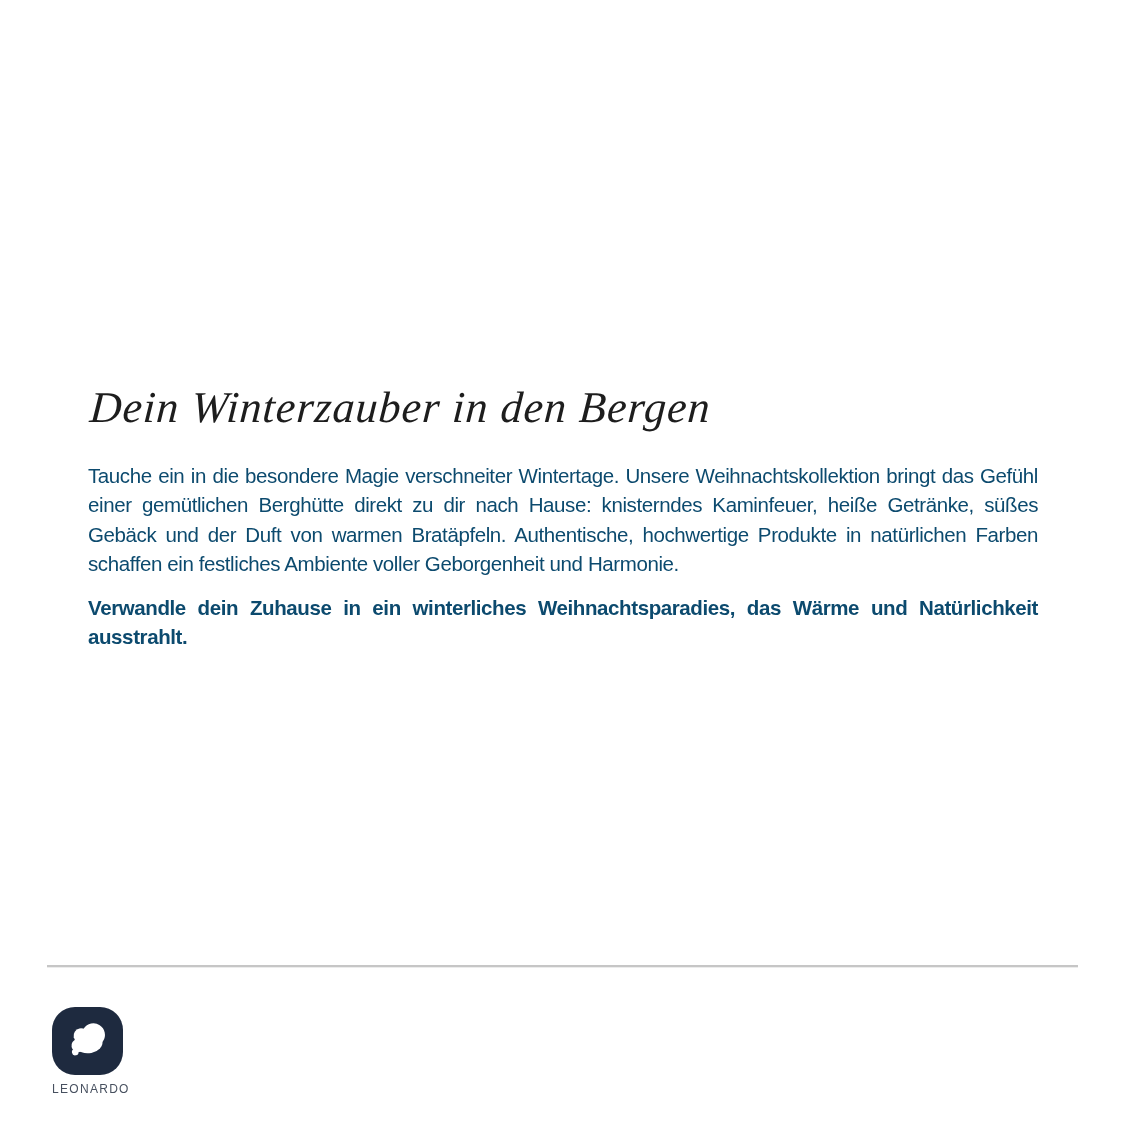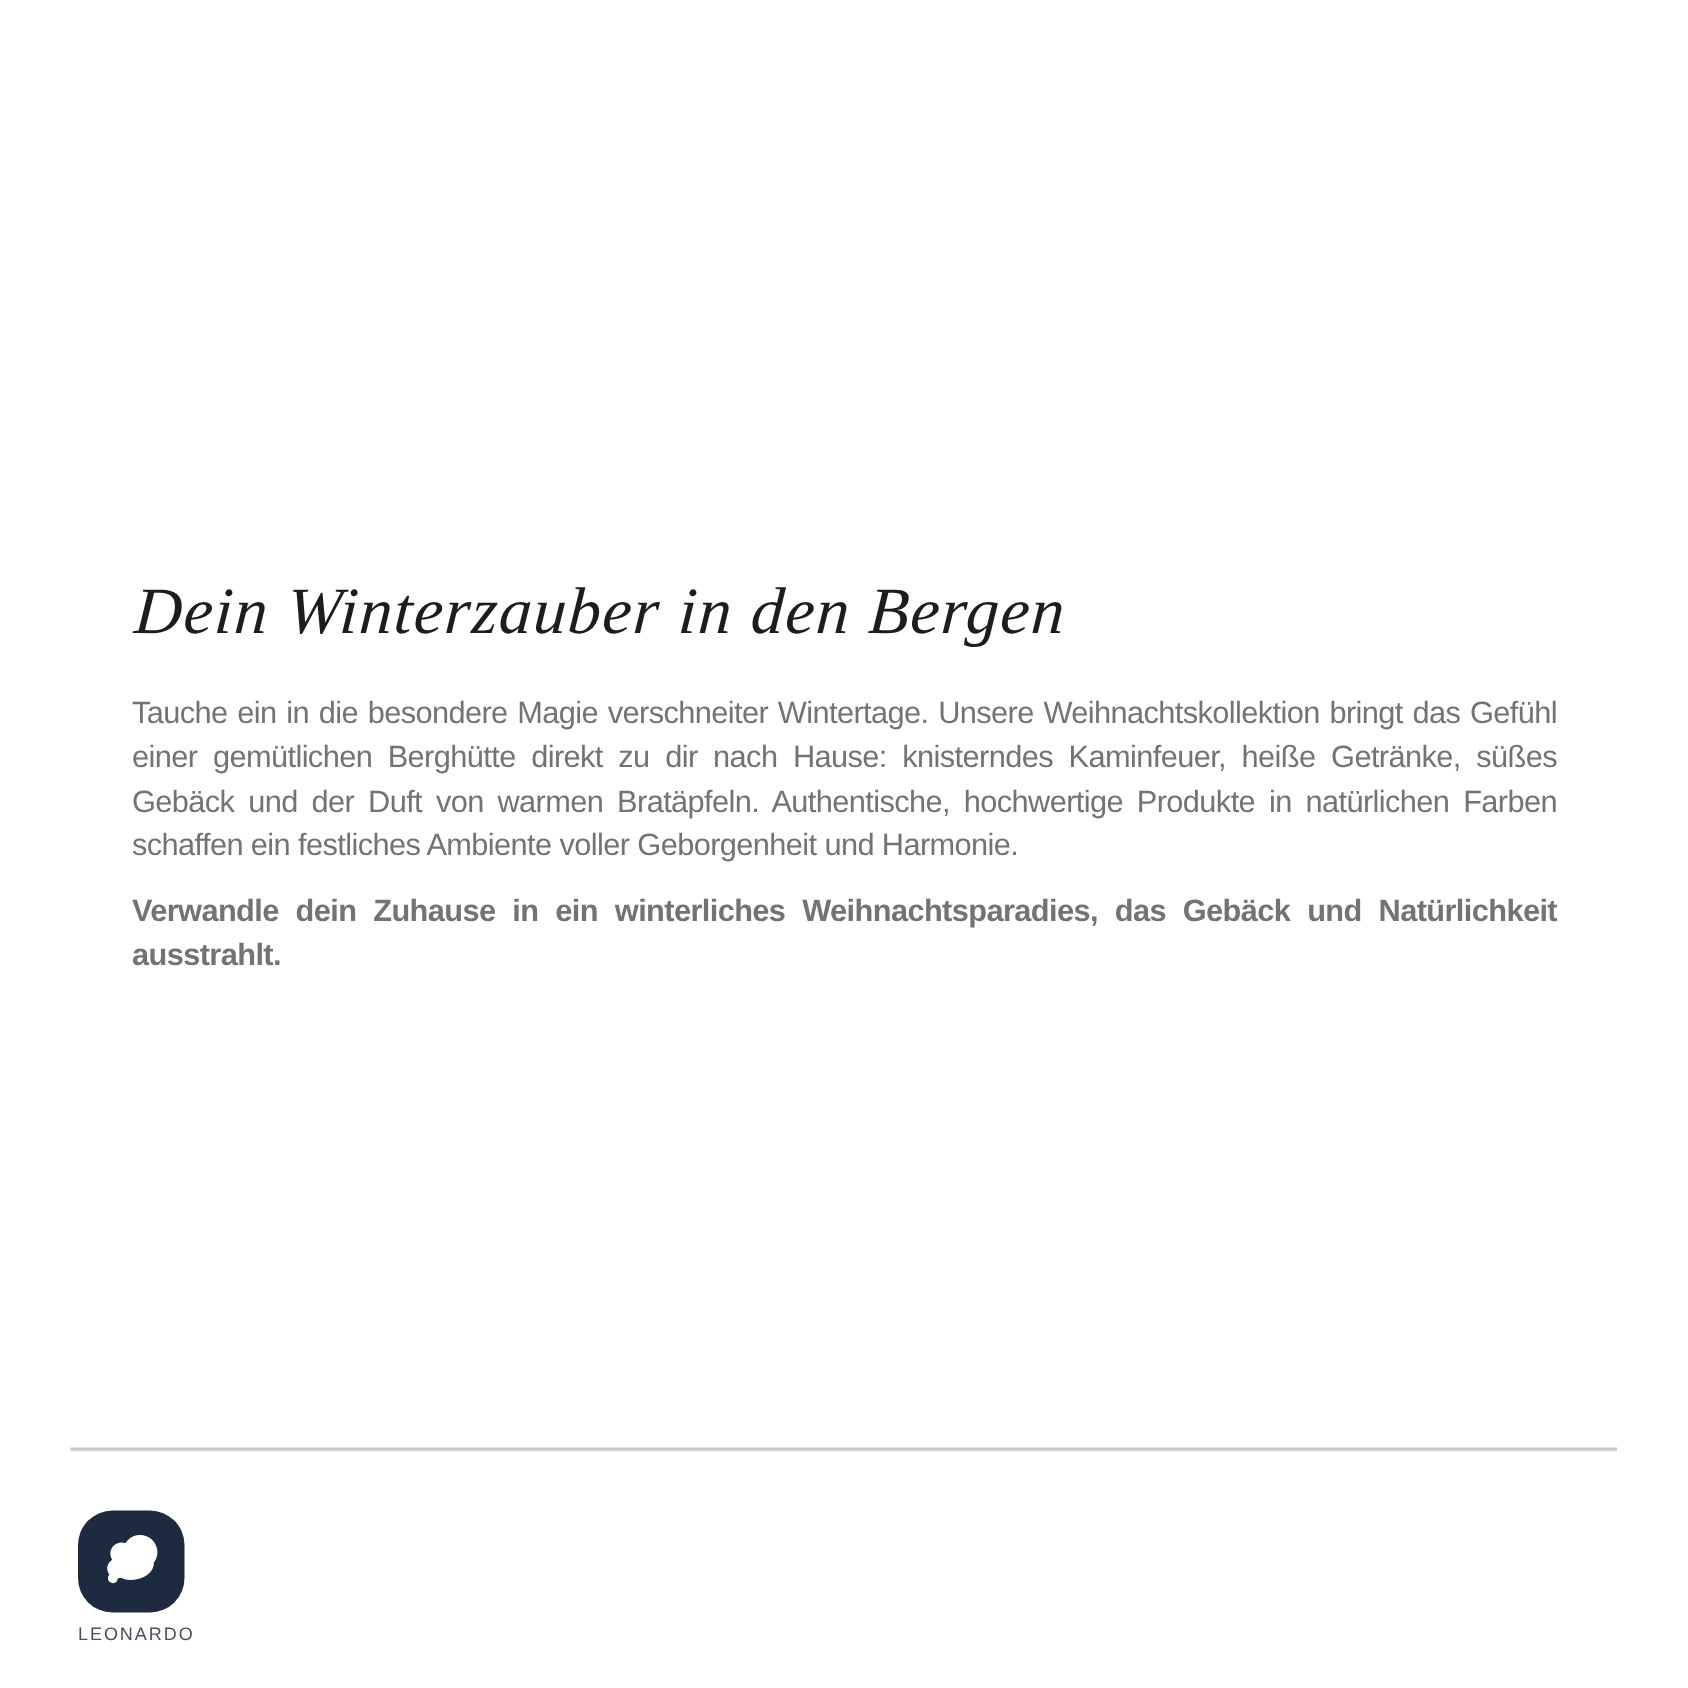--- a/index.html
+++ b/index.html
@@ -32,21 +32,21 @@
     letter-spacing: 1px;
     transform: skewX(-4deg);
     transform-origin: left bottom;
     white-space: nowrap;
   }
   .body-paragraph {
     margin: 12px 0 14px 0;
     font-size: 20.5px;
     line-height: 29.5px;
     letter-spacing: -0.4px;
-    color: #737373;
+    color: #0c4a6e;
     text-align: justify;
   }
   .body-paragraph.bold {
     font-weight: 700;
     margin-bottom: 0;
   }
   .footer-divider {
     position: absolute;
     left: 47px;
     top: 965px;
@@ -96,21 +96,21 @@
 </head>
 <body>
 
 <div class="canvas">
 
   <div class="text-block">
     <h1 class="script-heading">Dein Winterzauber in den Bergen</h1>
 
     <p class="body-paragraph">Tauche ein in die besondere Magie verschneiter Wintertage. Unsere Weihnachtskollektion bringt das Gefühl einer gemütlichen Berghütte direkt zu dir nach Hause: knisterndes Kaminfeuer, heiße Getränke, süßes Gebäck und der Duft von warmen Bratäpfeln. Authentische, hochwertige Produkte in natürlichen Farben schaffen ein festliches Ambiente voller Geborgenheit und Harmonie.</p>
 
-    <p class="body-paragraph bold">Verwandle dein Zuhause in ein winterliches Weihnachtsparadies, das Gebäck und Natürlichkeit ausstrahlt.</p>
+    <p class="body-paragraph bold">Verwandle dein Zuhause in ein winterliches Weihnachtsparadies, das Wärme und Natürlichkeit ausstrahlt.</p>
   </div>
 
   <div class="footer-divider"></div>
 
   <div class="logo-block">
     <div class="squircle">
       <span>
         <svg width="60" height="56" viewBox="0 0 72 68" xmlns="http://www.w3.org/2000/svg">
           <g fill="#ffffff" transform="rotate(-12 36 34)">
             <circle cx="44" cy="28" r="14"></circle>

